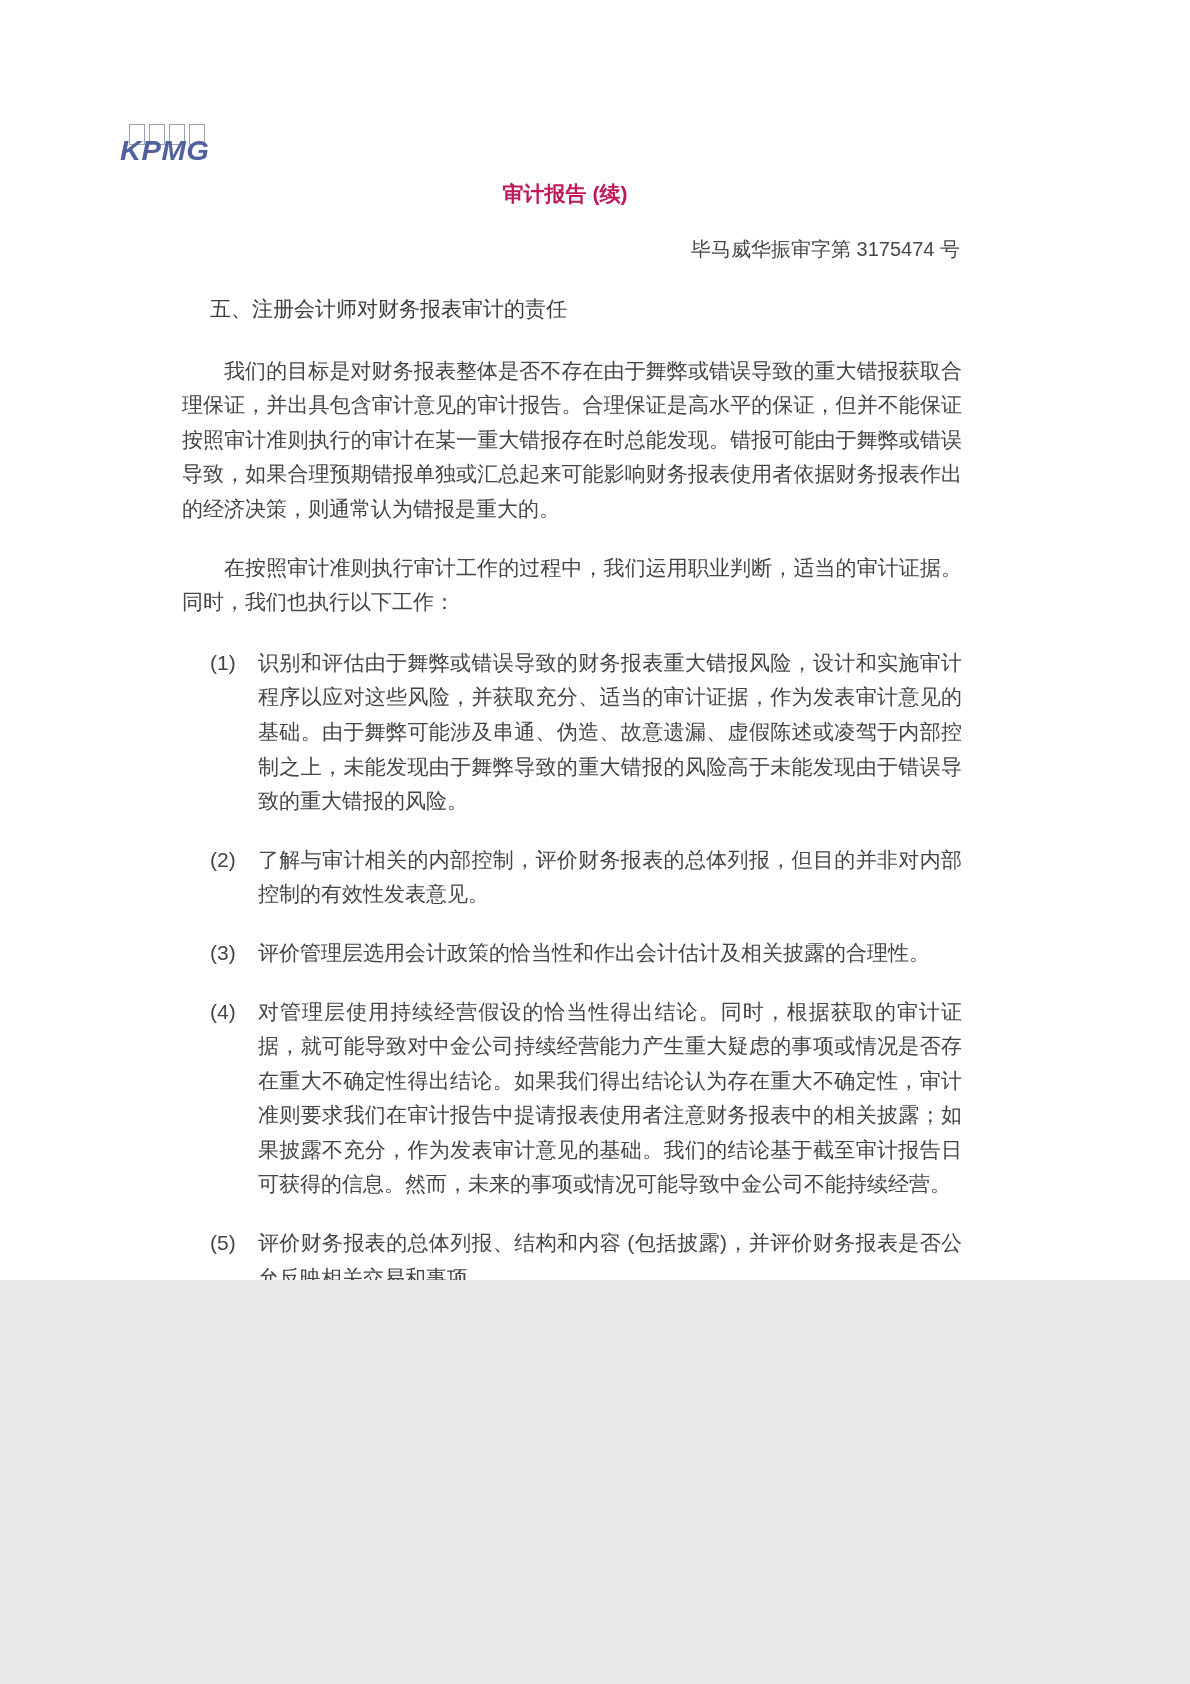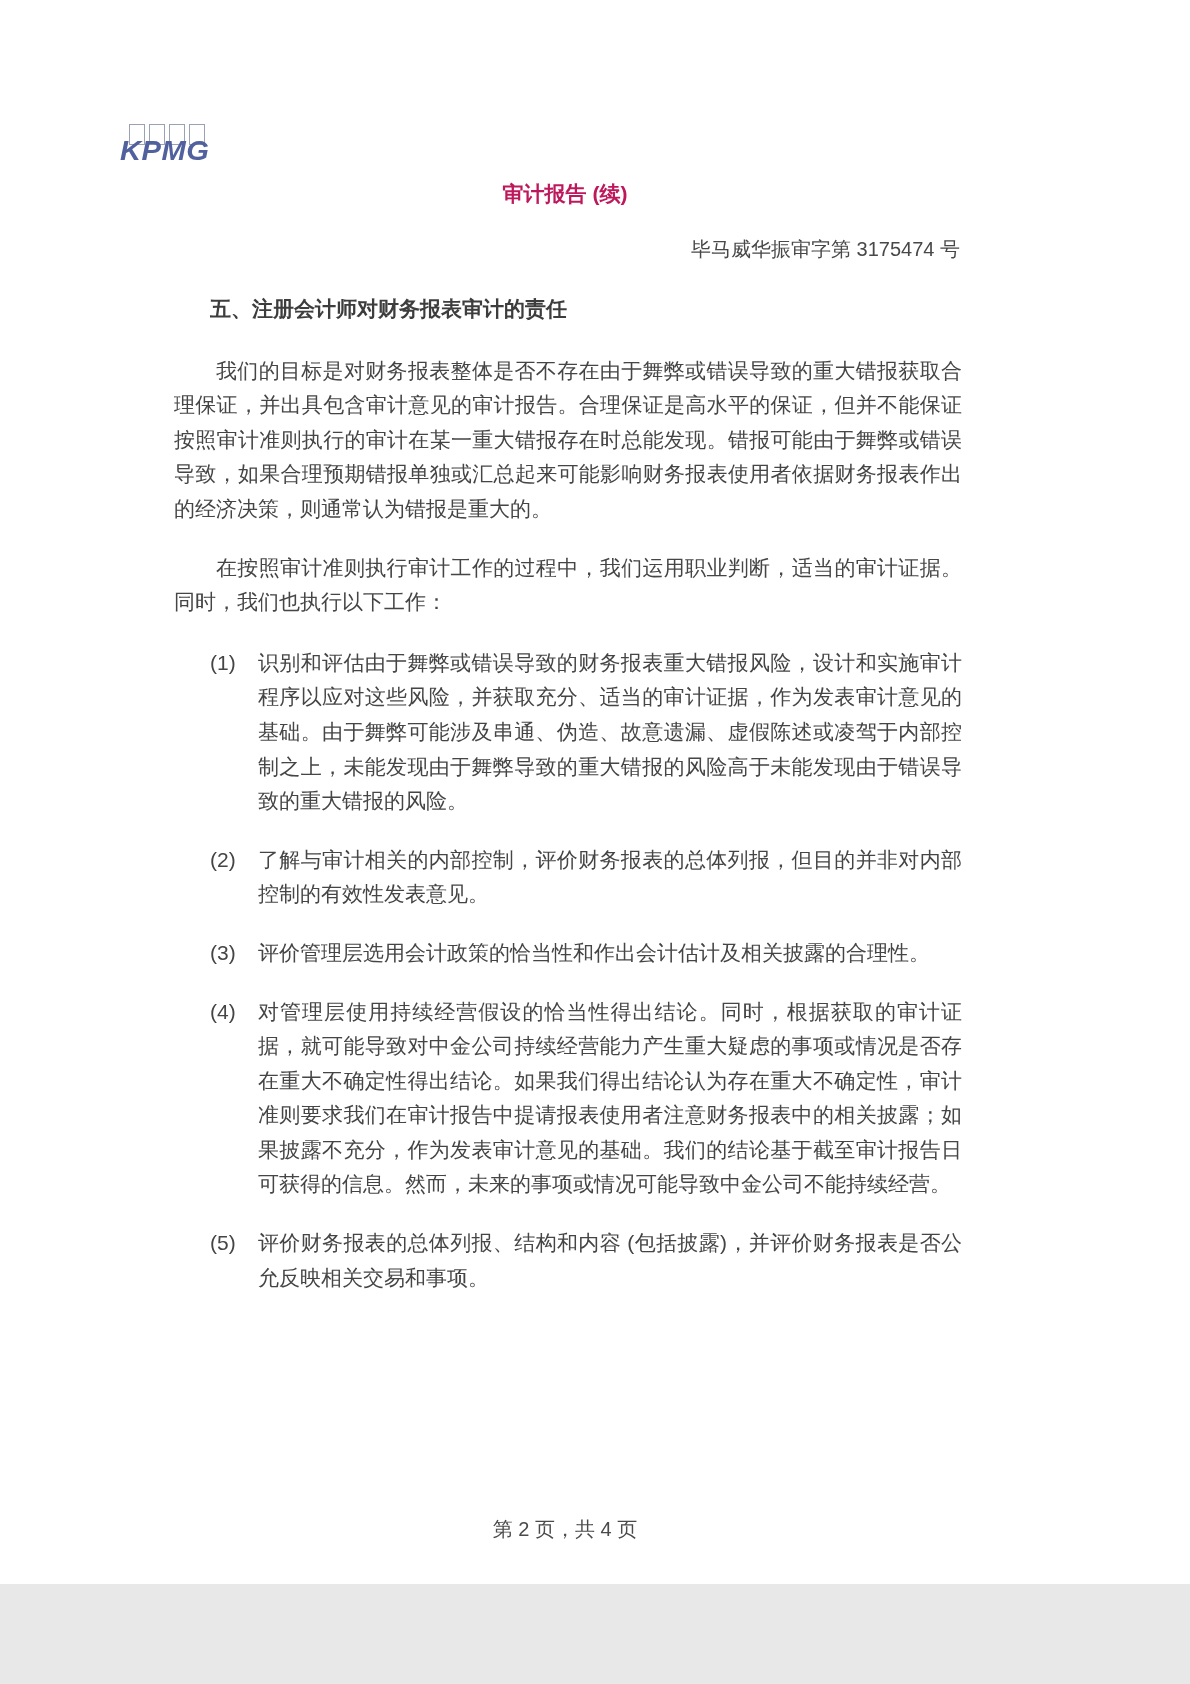--- a/index.html
+++ b/index.html
@@ -1,19 +1,19 @@
 <!DOCTYPE html>
 <html><head>
 <meta charset="utf-8">
 <style>
   html, body { margin: 0; padding: 0; background: #e8e8e8; }
   .page {
     position: relative;
     width: 1190px;
-    height: 1584px;
+    height: 1280px;
     margin: 0 auto;
     background: #ffffff;
     font-family: "Liberation Sans", sans-serif;
     color: #454545;
     overflow: hidden;
   }
 
   
   .logo { position: absolute; left: 120px; top: 124px; width: 96px; height: 44px; }
   .logo-rects { position: absolute; left: 9px; top: 0; display: flex; gap: 4px; }
@@ -41,25 +41,25 @@
     position: absolute; left: 170px; top: 236px; width: 790px;
     text-align: right; font-size: 20px; color: #484848;
   }
 
   
   .content {
     position: absolute; left: 170px; top: 292px; width: 792px;
     font-size: 21px; line-height: 34.6px;
   }
   .section-heading {
-    font-weight: bold; color: #3d3d3d;
+    font-weight: normal; color: #3d3d3d;
     padding-left: 40px; margin: 0 0 27px 0;
   }
   .para {
-    margin: 0 0 24px 4px;
+    margin: 0 0 24px 12px;
     text-align: justify;
     text-indent: 42px;
   }
   .list { margin-top: 26px; }
   .item {
     display: flex;
     padding-left: 40px;
     margin-bottom: 24px;
   }
   .item .num { flex: 0 0 48px; }

